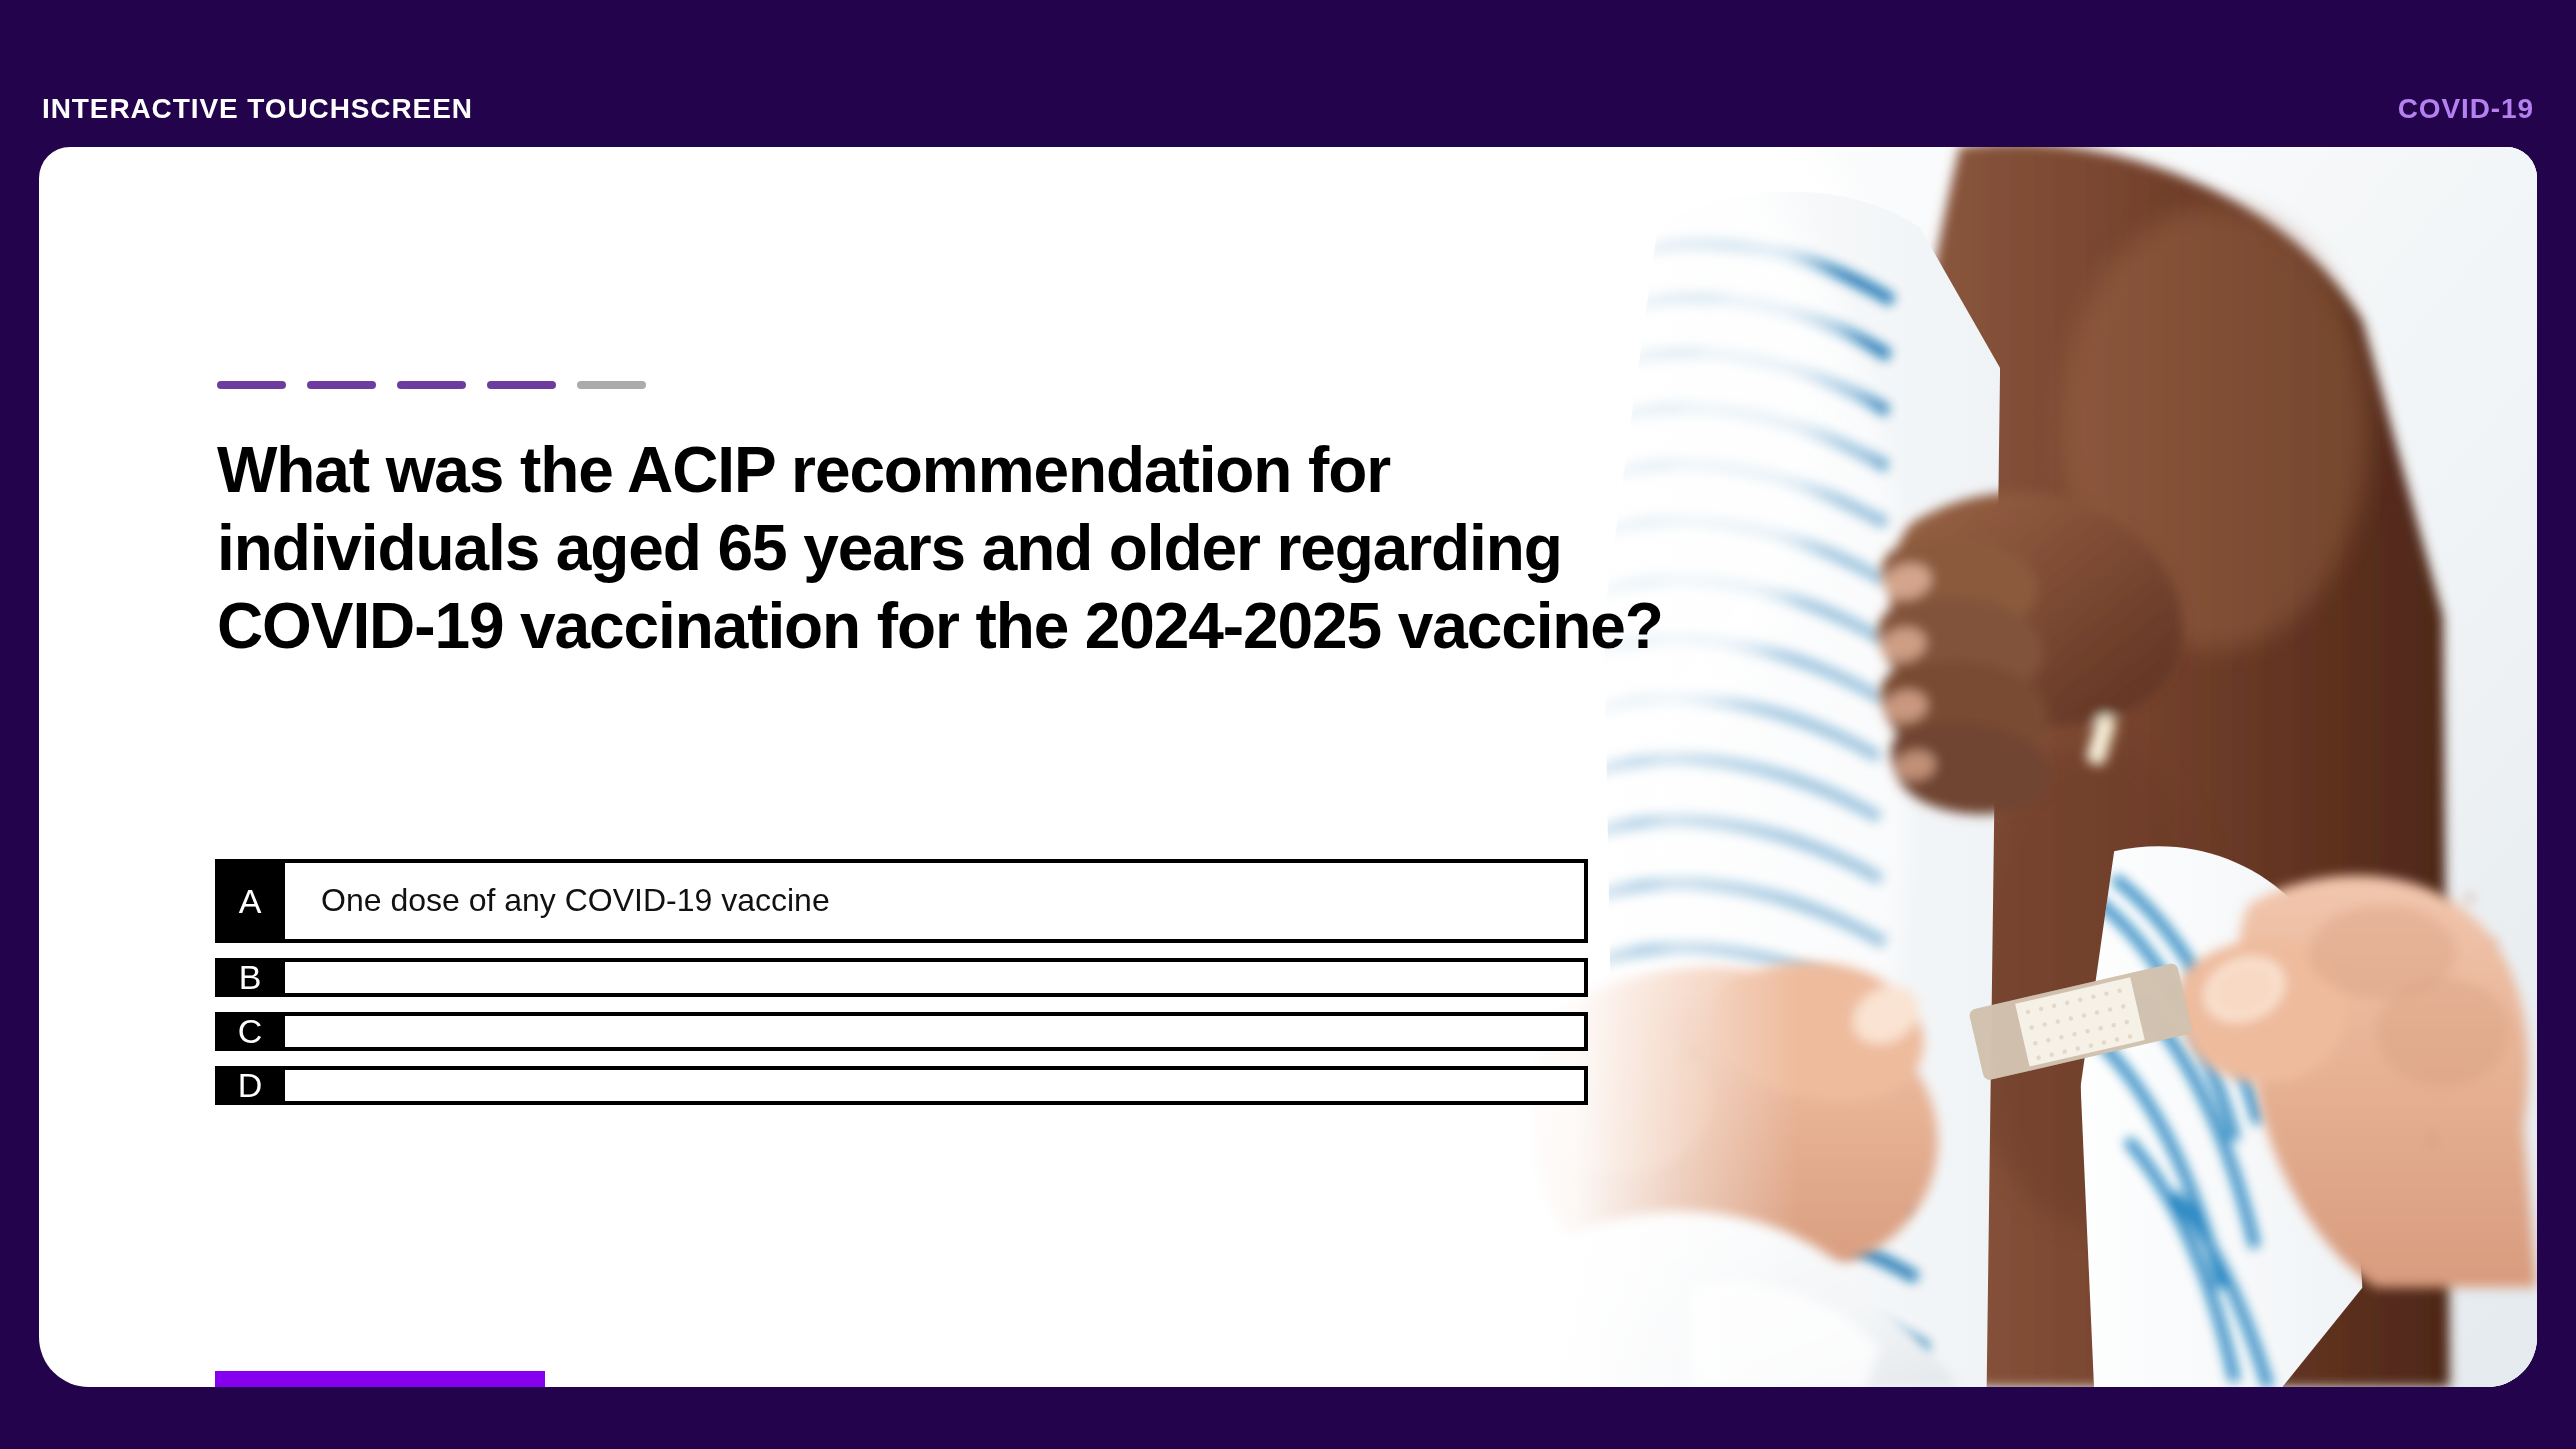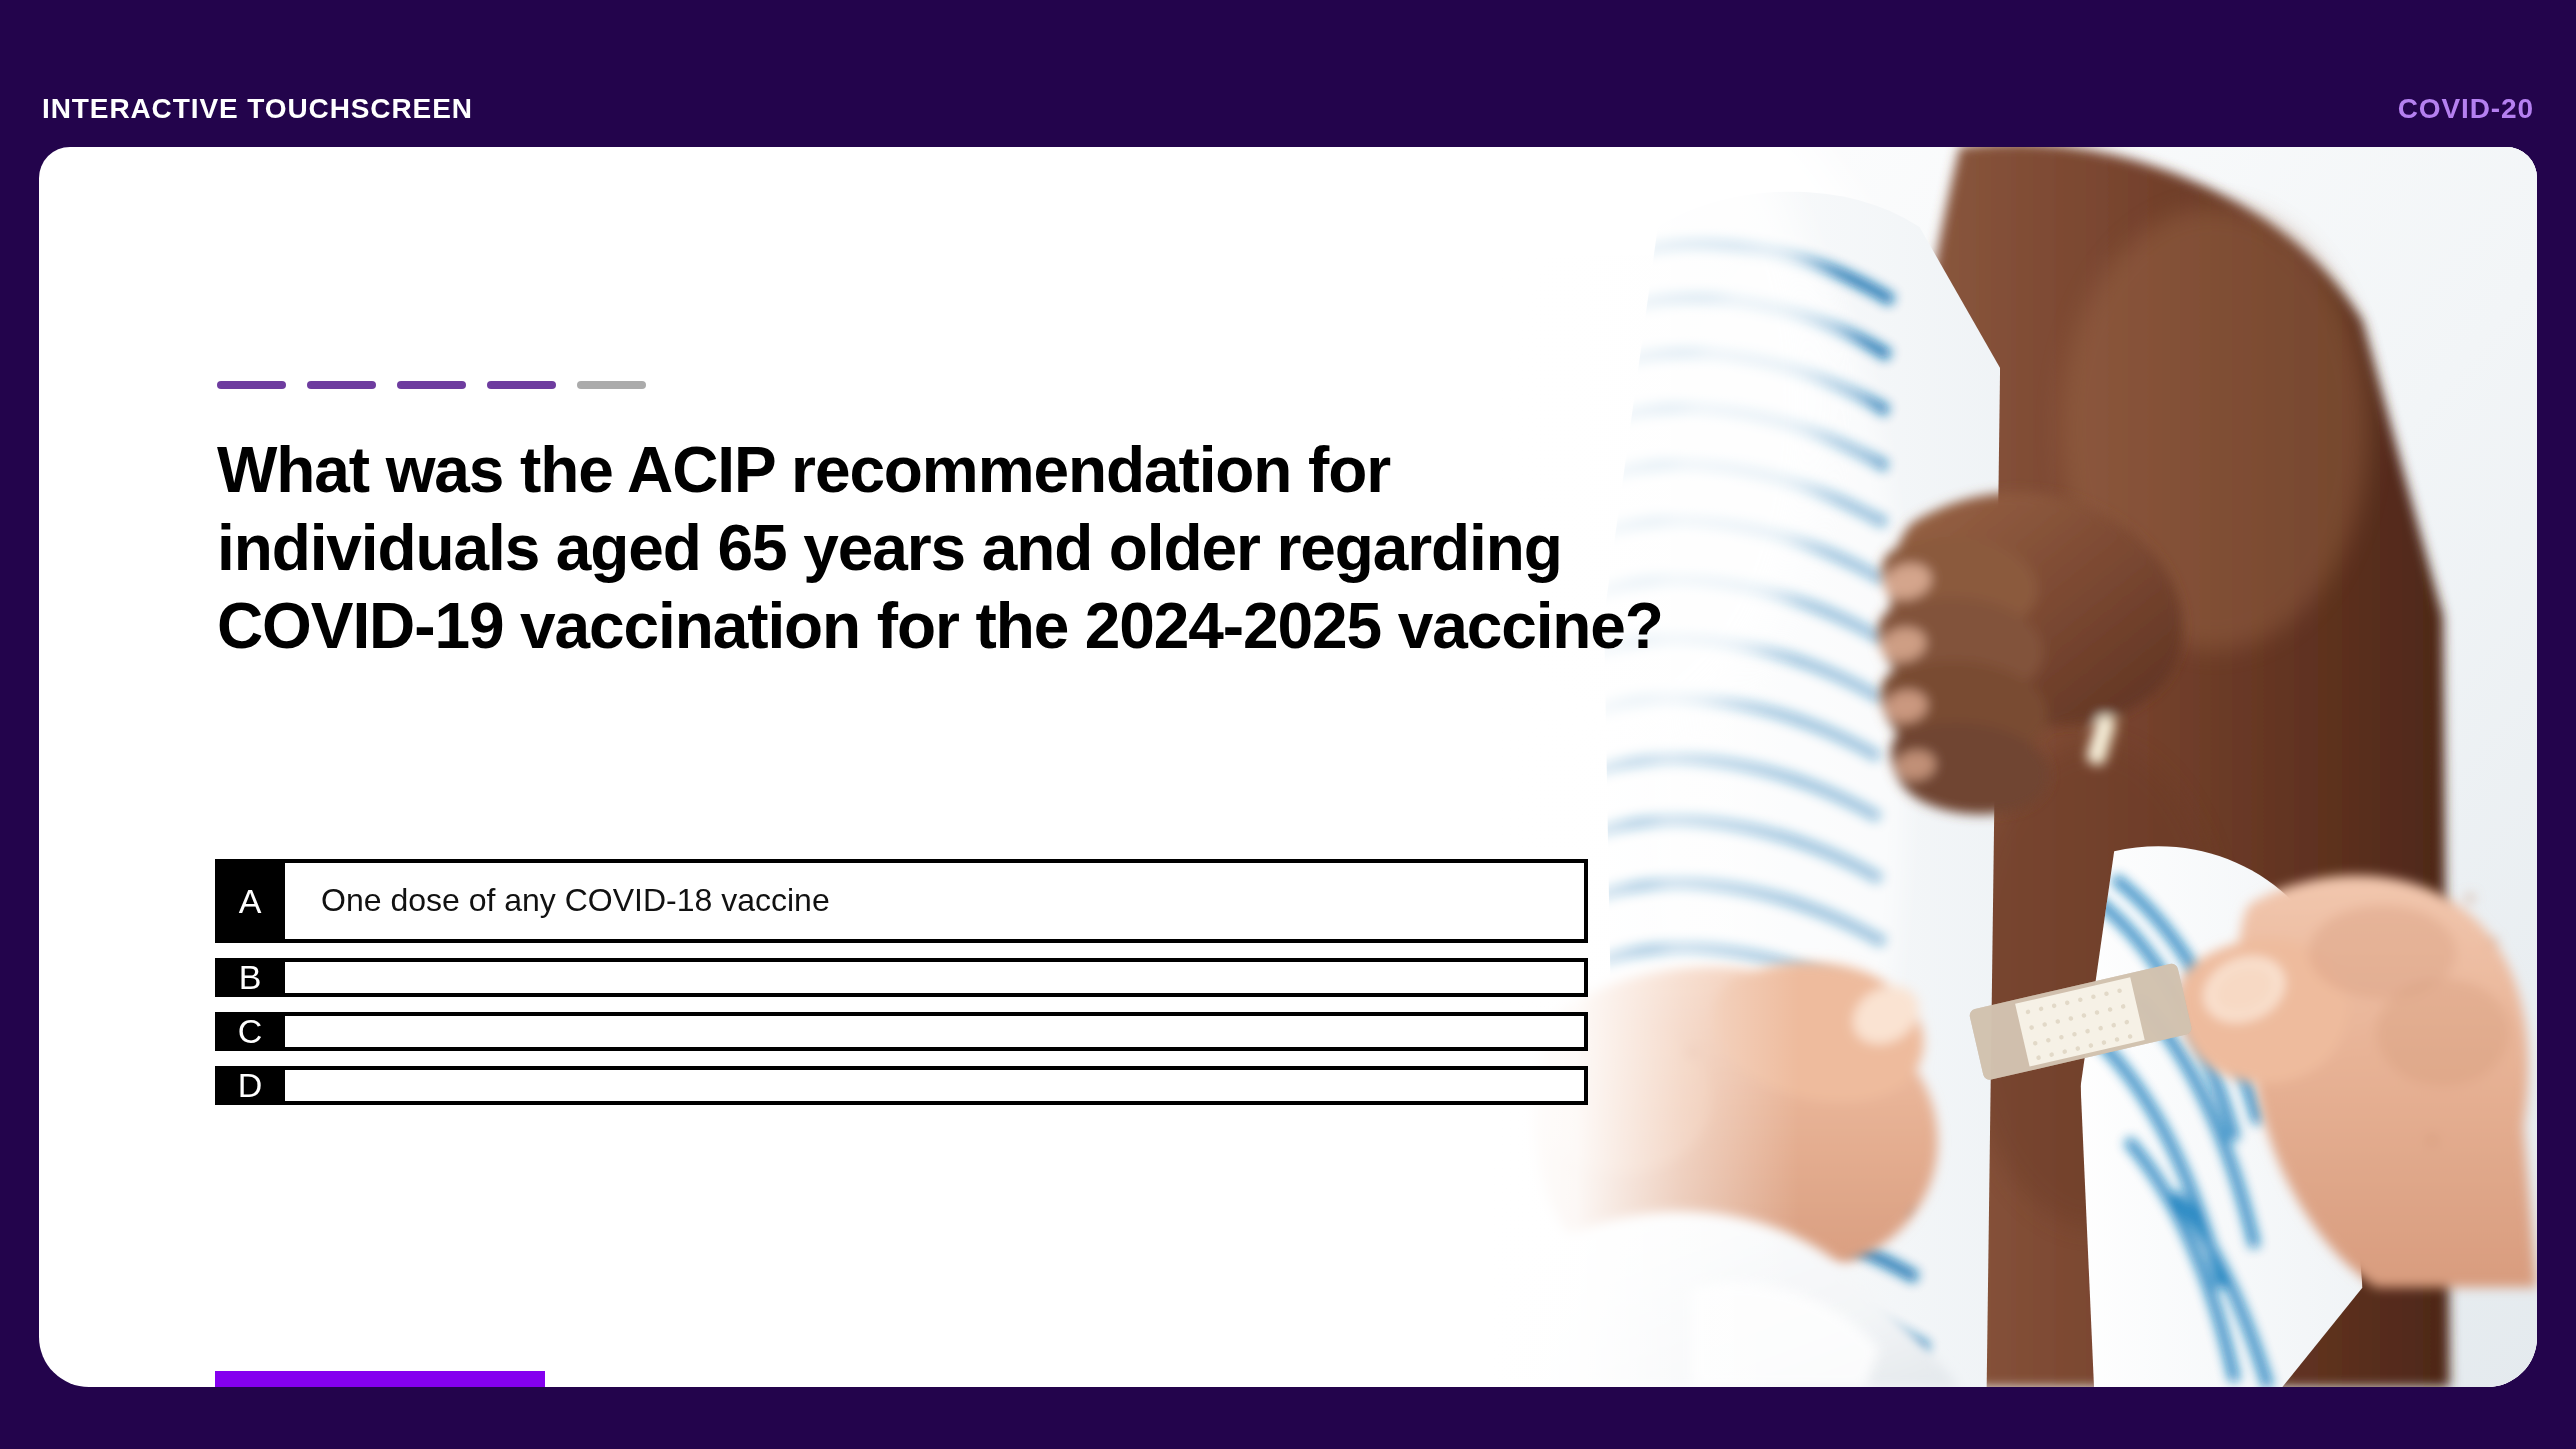--- a/index.html
+++ b/index.html
@@ -140,21 +140,21 @@
     align-items: center;
     z-index: 6;
     cursor: pointer;
   }
 </style>
 </head>
 <body>
 
 <div class="header">
   <div class="header-left">INTERACTIVE TOUCHSCREEN</div>
-  <div class="header-right">COVID-20</div>
+  <div class="header-right">COVID-19</div>
 </div>
 
 <div class="card">
 
   <div class="photo">
     <svg viewBox="0 0 1560 1849" preserveAspectRatio="xMidYMid slice" aria-hidden="true">
       <defs>
         <linearGradient id="bgWhite" x1="0" y1="0" x2="1" y2="1">
           <stop offset="0%" stop-color="#ffffff"></stop>
           <stop offset="55%" stop-color="#f2f5f7"></stop>
@@ -354,21 +354,21 @@
     <div class="seg"></div>
     <div class="seg inactive"></div>
   </div>
 
   <h1 class="question">What was the ACIP recommendation for individuals aged 65 years and older regarding COVID-19 vaccination for the 2024-2025 vaccine?</h1>
 
   <div class="options">
 
     <div class="option">
       <div class="opt-letter">A</div>
-      <div class="opt-text">One dose of any COVID-18 vaccine</div>
+      <div class="opt-text">One dose of any COVID-19 vaccine</div>
     </div>
 
     <div class="option tall">
       <div class="opt-letter">B</div>
     </div>
 
     <div class="option">
       <div class="opt-letter">C</div>
     </div>
 

